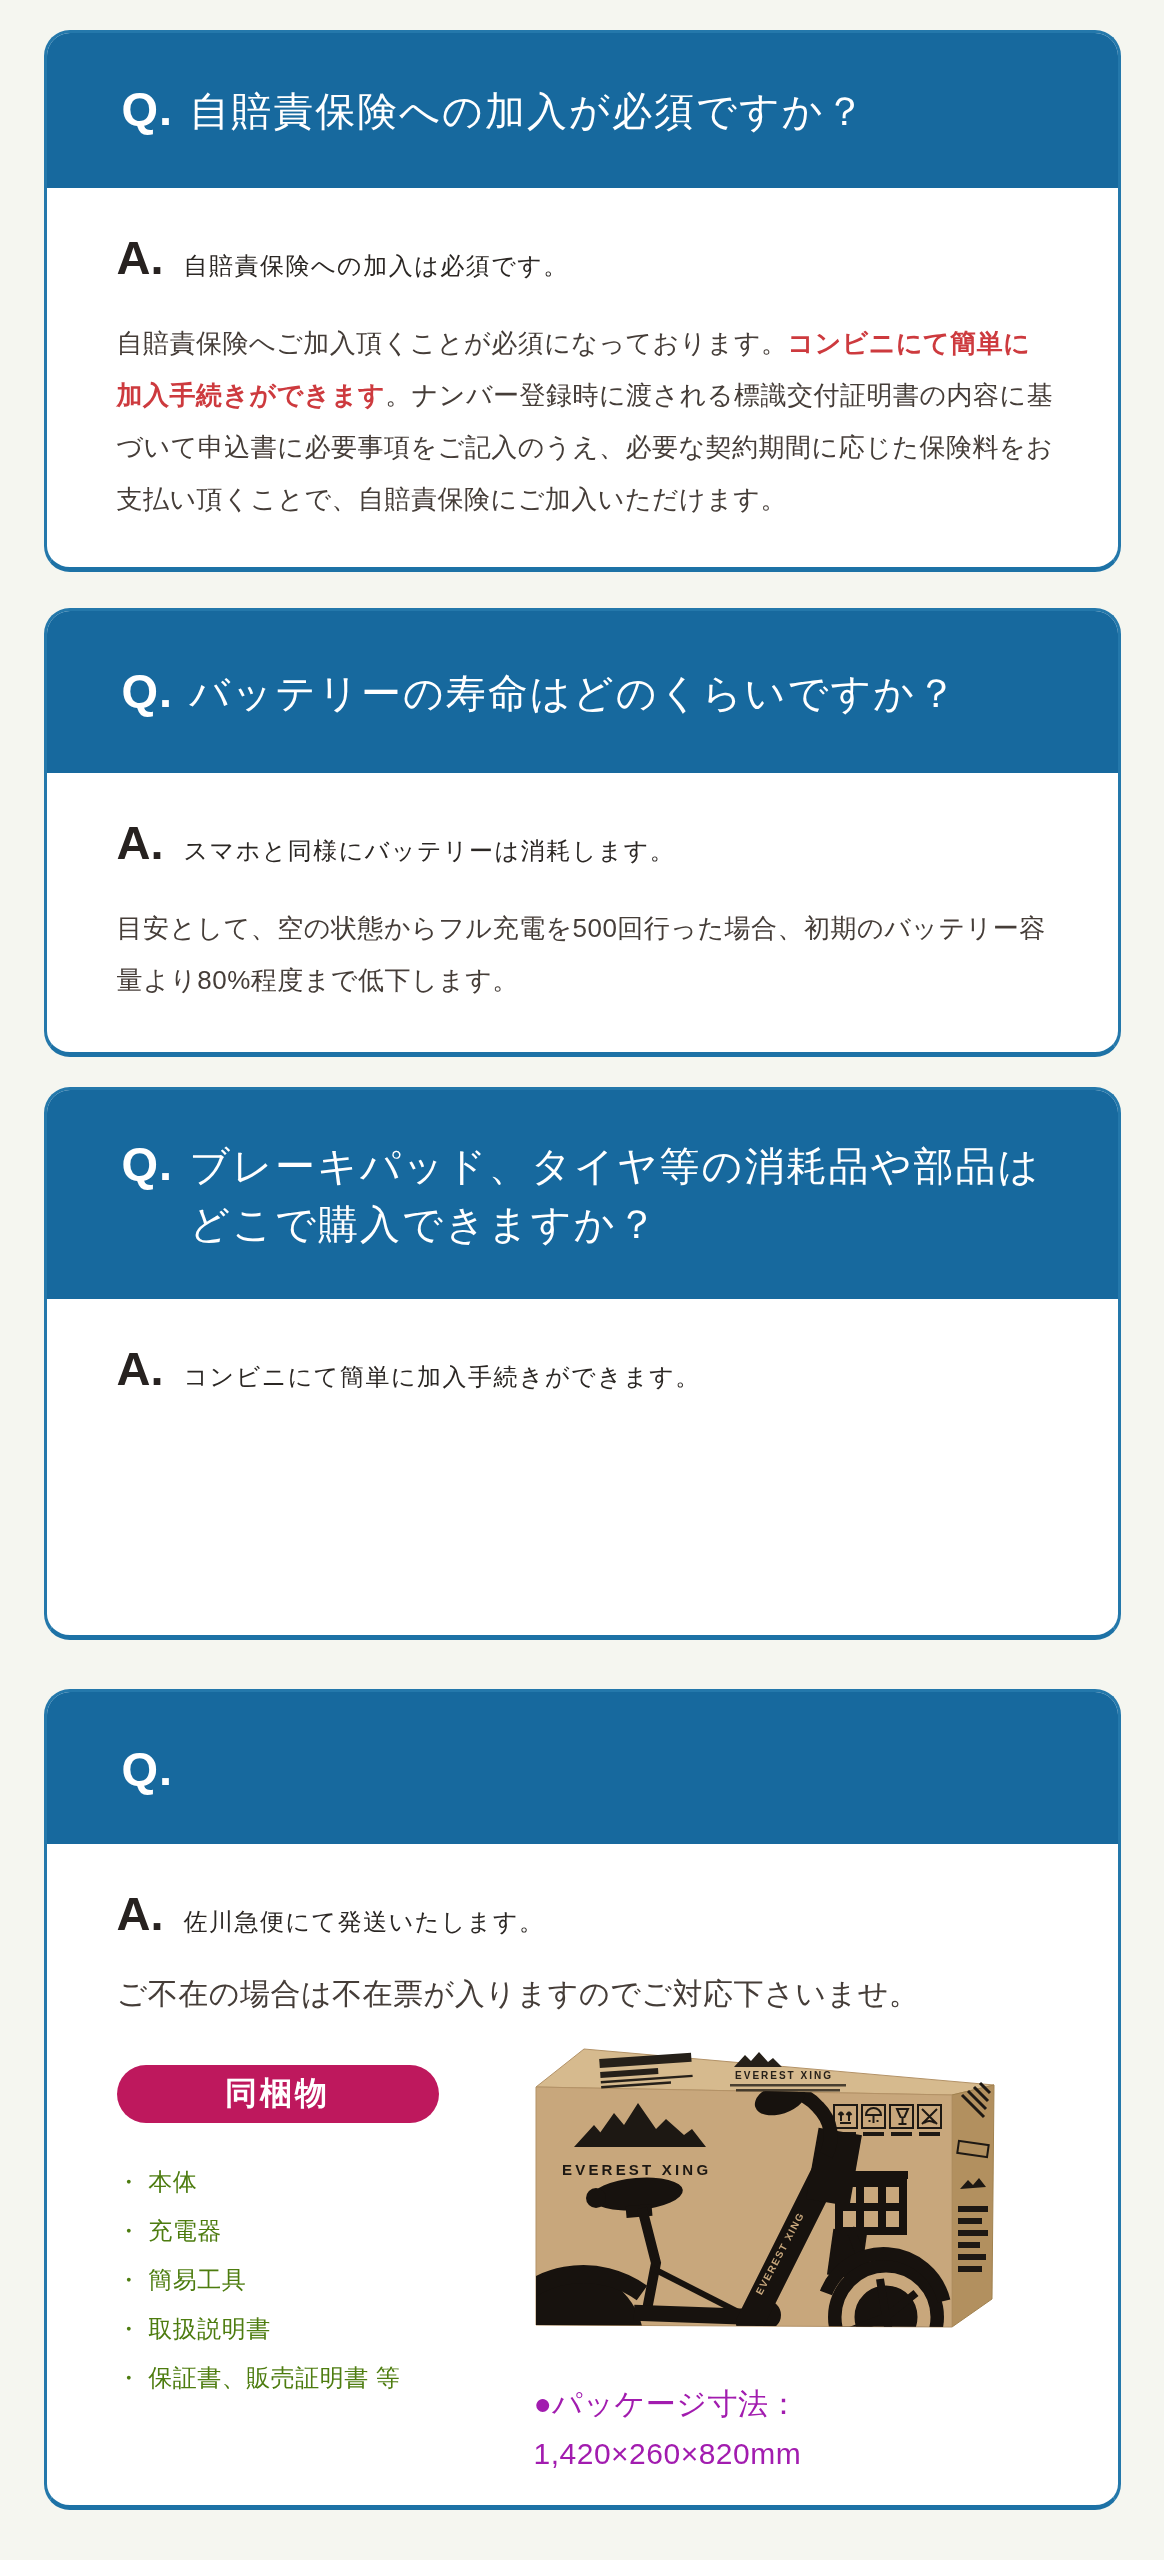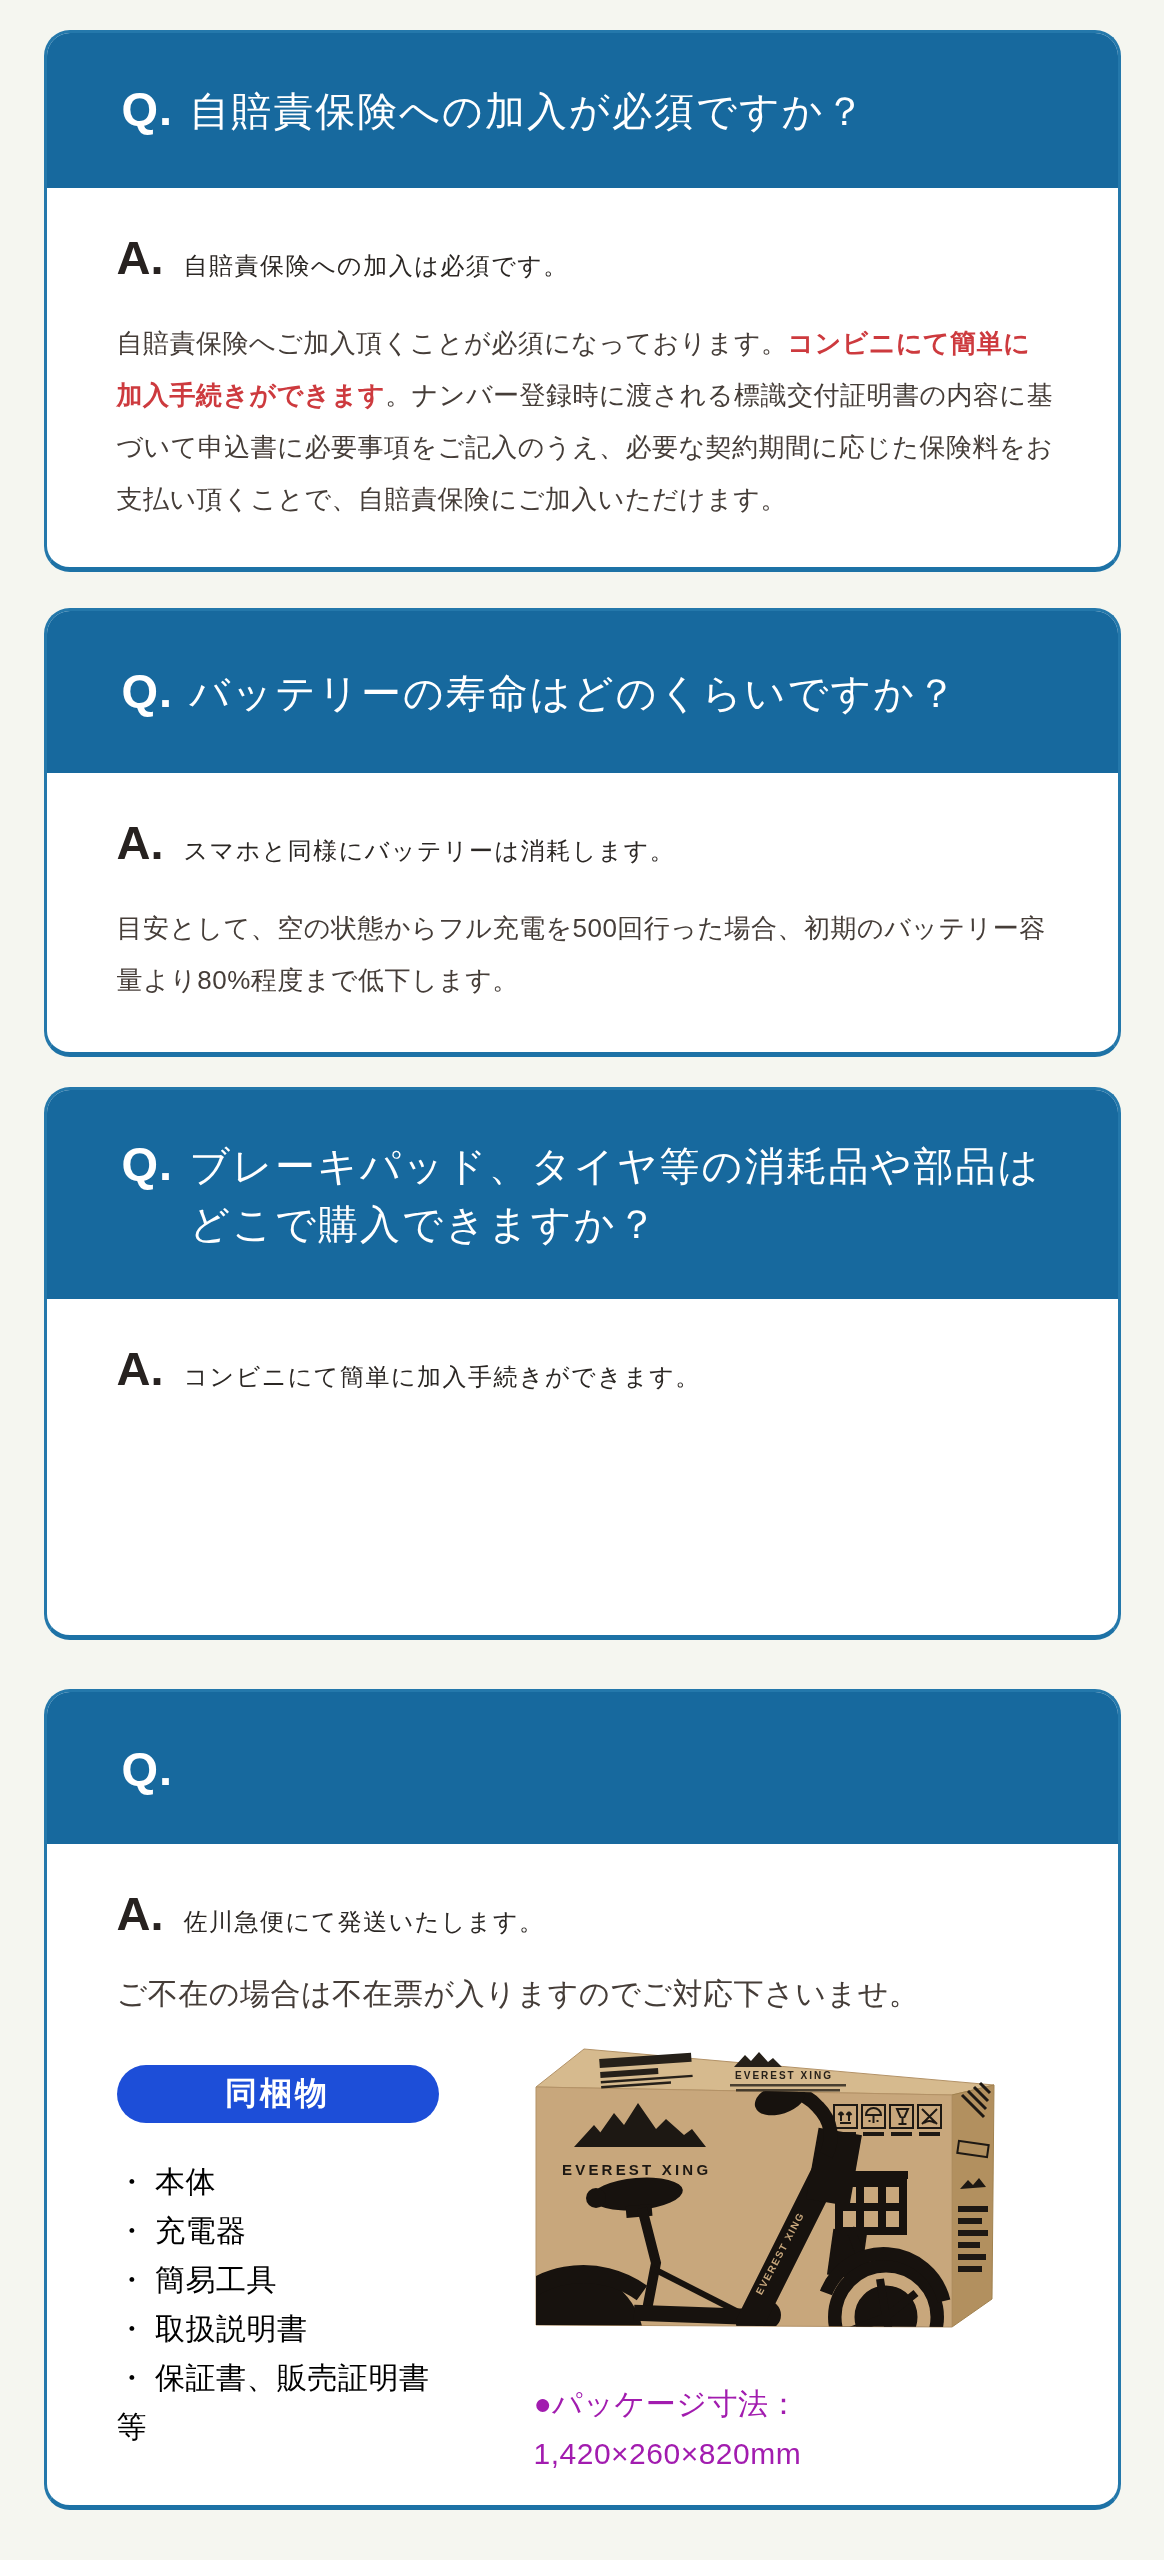--- a/index.html
+++ b/index.html
@@ -39,25 +39,25 @@
   .a-text { font-size:24px; font-weight:400; color:#2b2724; letter-spacing:1.5px; }
   .body-text { margin-top:32px; font-size:26px; line-height:52px; color:#453d38; letter-spacing:0.5px; }
   .red { color:#cd3a3e; font-weight:600; }
 
   
   .ship-paragraph { margin-top:30px; font-size:30px; line-height:46px; color:#453d38; letter-spacing:0.5px; }
   .package-row { display:flex; margin-top:26px; }
   .package-left { width:322px; flex:none; }
   .included-badge {
     margin-top:22px; width:322px; height:58px; border-radius:30px;
-    background:#1d4ed8; color:#ffffff; font-size:32px; font-weight:700;
+    background:#be185d; color:#ffffff; font-size:32px; font-weight:700;
     letter-spacing:3px; display:flex; align-items:center; justify-content:center;
   }
   .included-list { margin-top:34px; list-style:none; }
-  .included-list li { font-size:30px; line-height:49px; color:#000000; letter-spacing:0.5px;font-family:Liberation Serif, serif; }
+  .included-list li { font-size:24px; line-height:49px; color:#4d7c0f; letter-spacing:0.5px; }
   .package-right { margin-left:95px; }
   .package-notes { margin-top:34px; }
   .package-note { font-size:30px; font-weight:500; line-height:50px; color:#a21caf; letter-spacing:0.5px;margin-top:40px; }
 </style>
 </head>
 <body>
 
 <div class="page">
 
   <section class="faq-card card-1">

